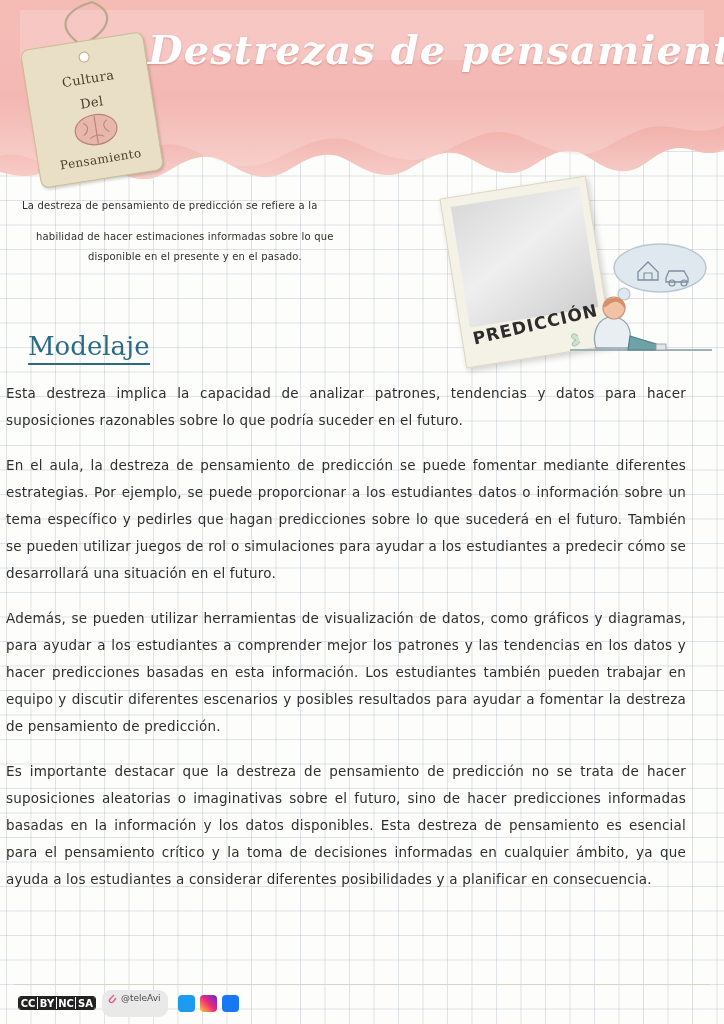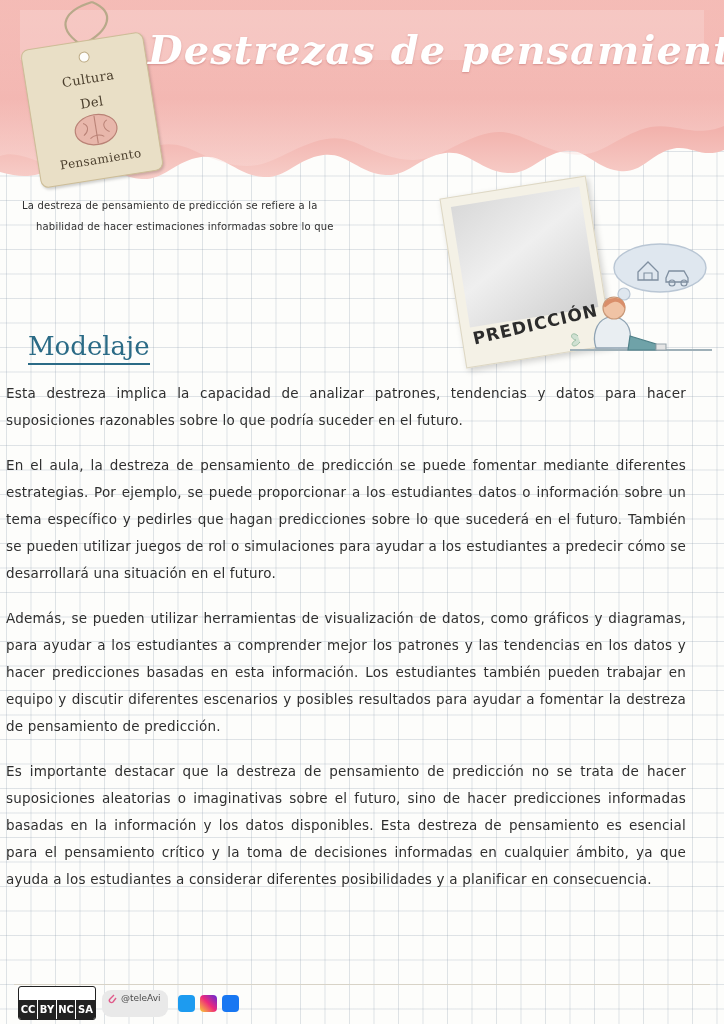--- a/index.html
+++ b/index.html
@@ -107,21 +107,21 @@
     position: absolute;
     left: 22px; top: 196px;
     width: 420px;
     font-size: 10px;
     line-height: 2.05;
     color: #2f2f2f;
     letter-spacing: 0.2px;
   }
   #intro p { margin: 0; }
   #intro .l1 { padding-left: 0px; }
-  #intro .l2 { padding-left: 14px; }
+  #intro .l2 { padding-left: 14px; margin-top: 10px; }
   #intro .l3 { padding-left: 24px; }
   #intro .l4 { padding-left: 66px; }
 
   
   #polaroid {
     position: absolute;
     left: 452px; top: 186px;
     width: 148px; height: 172px;
     background: #f4f1e6;
     border: 1px solid #ddd7c4;
@@ -191,22 +191,22 @@
   #footer {
     position: absolute;
     left: 18px; top: 990px;
     height: 26px;
     display: flex;
     align-items: center;
     gap: 6px;
   }
   .cc-badge {
     display: flex;
-    align-items: flex-end;
-    height: 34px;
+    align-items: center;
+    height: 14px;
     border: 1px solid #222;
     border-radius: 3px;
     overflow: hidden;
     background: #fff;
   }
   .cc-badge span {
     display: inline-flex;
     align-items: center;
     justify-content: center;
     width: 19px; height: 19px;
@@ -303,20 +303,21 @@
       </svg>
       <div class="tag-line" id="tag-l3">Pensamiento</div>
     </div>
   </div>
 
   <div id="doc-title">Destrezas de pensamiento</div>
 
   <div id="intro">
     <p class="l1">La destreza de pensamiento de predicción se refiere a la</p>
     <p class="l2">habilidad de hacer estimaciones informadas sobre lo que</p>
+    <p class="l4">disponible en el presente y en el pasado.</p>
   </div>
 
   <div id="polaroid">
     <div class="photo"></div>
     <div class="caption">PREDICCIÓN</div>
   </div>
 
   <svg id="illus" viewBox="0 0 165 120">
 
     <ellipse cx="108" cy="28" rx="46" ry="24" fill="#dfe7ef" stroke="#b9c6d4" stroke-width="1.4"></ellipse>

